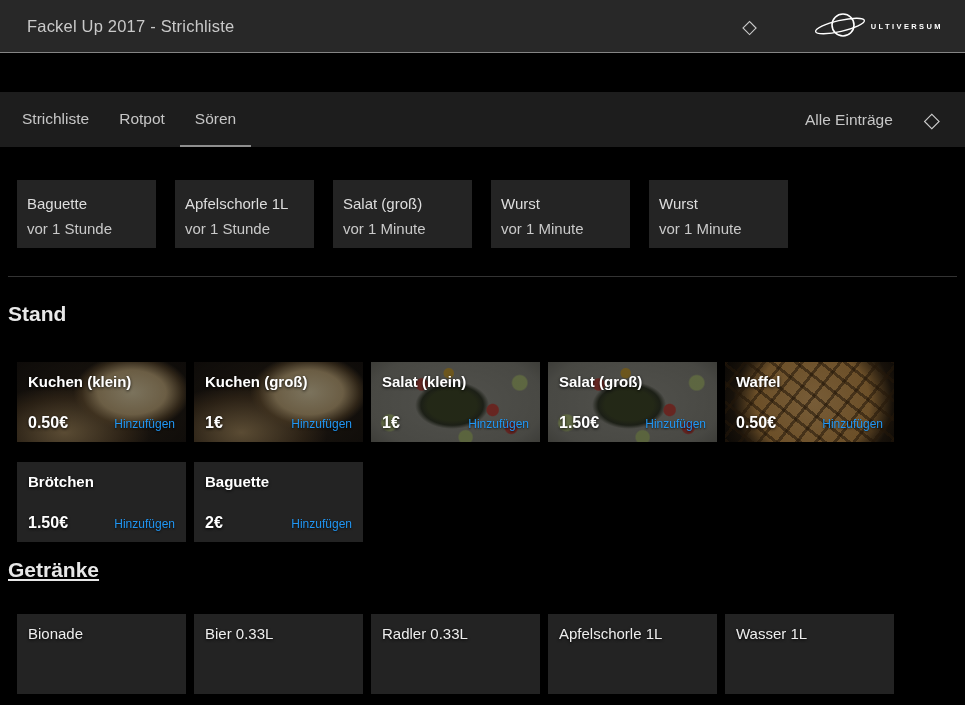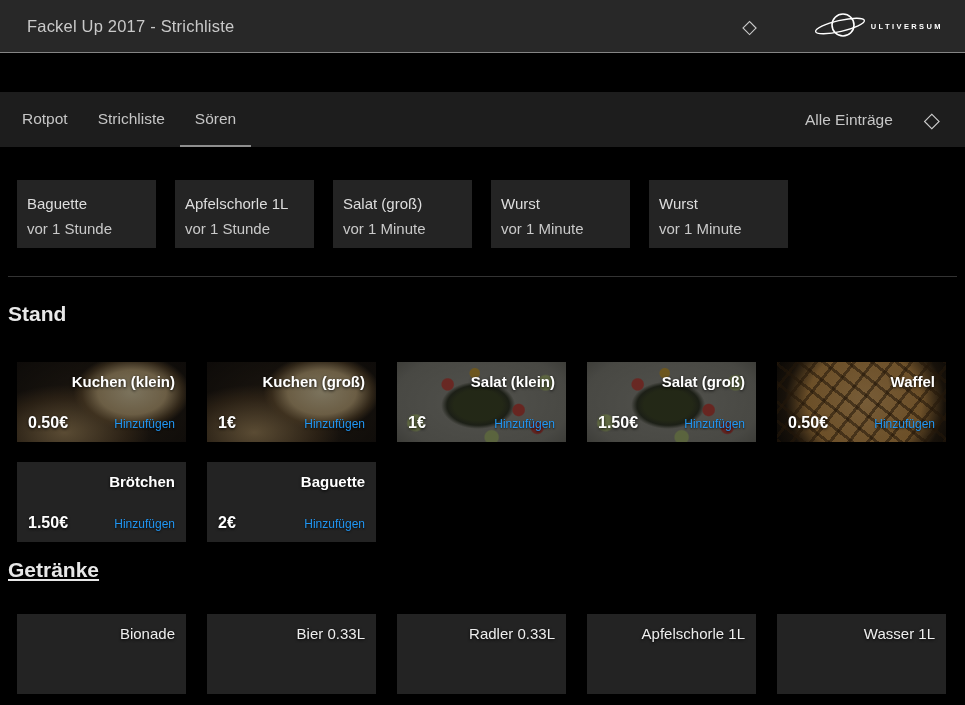--- a/index.html
+++ b/index.html
@@ -107,24 +107,23 @@
     background: #242424;
     padding: 11px 10px;
   }
   .recent-name { font-size: 15px; color: #dddddd; line-height: 25px; }
   .recent-time { font-size: 15px; color: #c9c9c9; line-height: 25px; }
 
   
   .card-grid {
     display: flex;
     flex-wrap: wrap;
-    gap: 20px 21px;
+    gap: 20px 8px;
     margin: 35px 0 0 9px;
     width: 948px;
-    text-align: right;
   }
   .drinks-grid { margin-top: 31px; }
   .product-card {
     width: 169px; height: 80px;
     background: #232323;
     position: relative;
     overflow: hidden;
   }
   .product-inner {
     position: absolute; inset: 0;
@@ -206,23 +205,23 @@
         </svg>
       </span>
       <span class="logo-text">ULTIVERSUM</span>
     </div>
   </div>
 </header>
 
 <nav class="navbar">
   <div style="display:flex">
 
+      <div class="tab">Strichliste</div>
+
       <div class="tab">Rotpot</div>
-
-      <div class="tab">Strichliste</div>
 
       <div class="tab active">Sören</div>
     </div>
   <div class="nav-right">
     <span class="all-entries">Alle Einträge</span>
     <span class="diamond">◇</span>
   </div>
 </nav>
 
 <main class="content">

